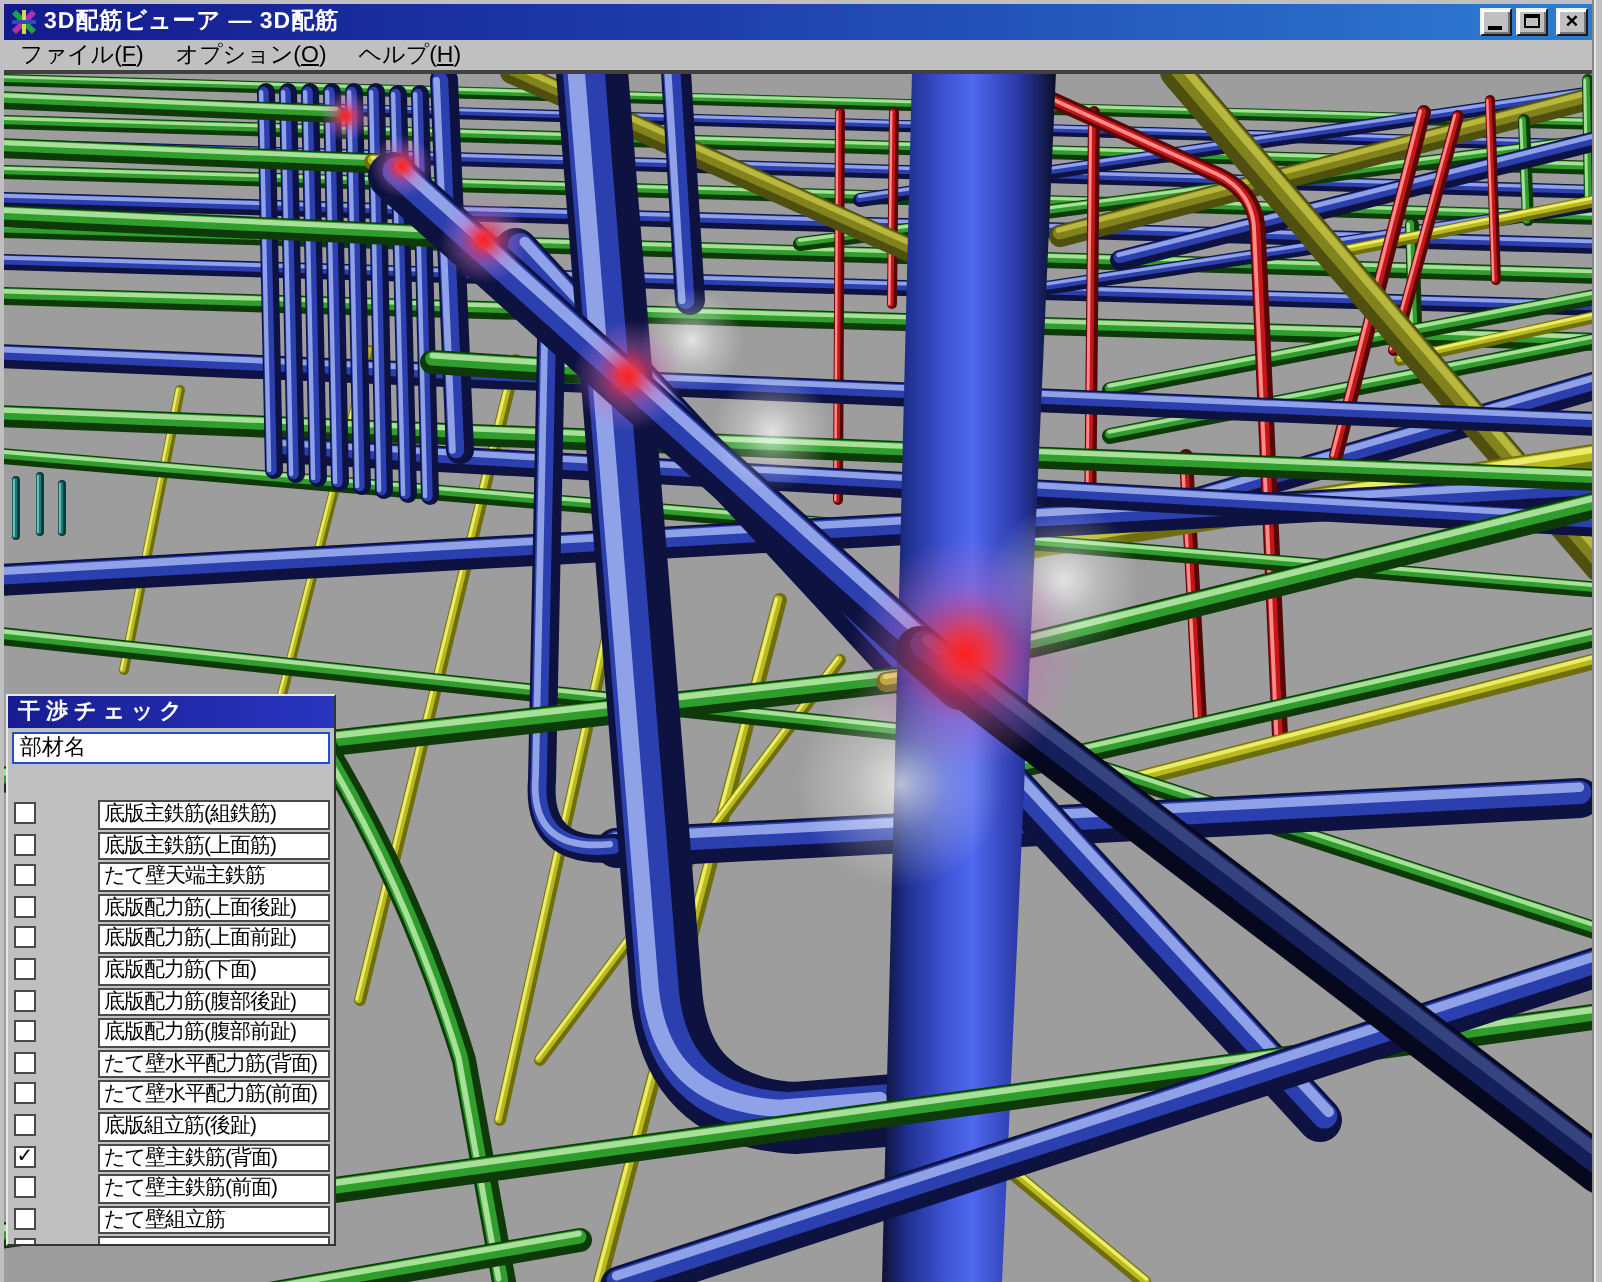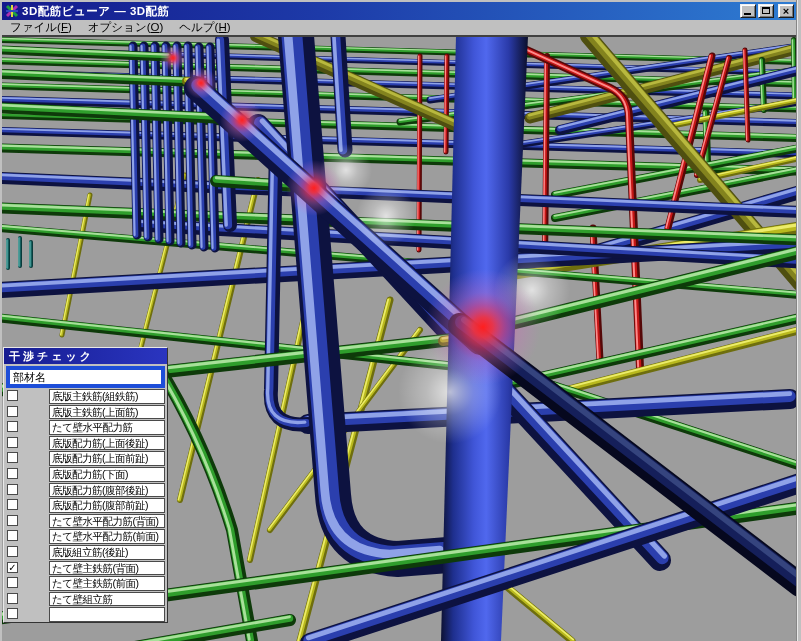--- a/index.html
+++ b/index.html
@@ -59,22 +59,22 @@
     box-sizing:border-box;
   }
   .panel-title{
     height:16px;line-height:16px;
     background:linear-gradient(90deg,#161c90 0%,#2a35c0 100%);
     color:#fff;font-size:11px;font-weight:bold;letter-spacing:3px;
     padding-left:5px;cursor:default;
   }
   .panel-body{padding:2px 2px 0 2px;}
   .panel-header{
-    height:14px;line-height:14px;background:#fff;border:4px solid #1d4ed8;
-    font-size:11px;padding-left:3px;margin-bottom:1px;color:#000;
+    height:14px;line-height:14px;background:#fff;border:1px solid #1d4ed8;
+    font-size:11px;padding-left:3px;margin-bottom:18px;color:#000;
   }
   .row{height:14.6px;margin-bottom:1px;display:flex;align-items:stretch;gap:28px;}
   .checkbox{
     width:11px;height:11px;margin:1px 3px 0 1px;background:#fff;
     border:1px solid #4a4a4a;box-sizing:border-box;flex:0 0 auto;
     font-size:10px;font-weight:bold;line-height:9px;text-align:center;color:#000;
     cursor:pointer;
   }
   .part-label{
     flex:1 1 auto;background:#fff;border:1px solid #4a4a4a;
@@ -418,21 +418,21 @@
         <div class="row">
           <div class="checkbox"></div>
           <div class="part-label">底版主鉄筋(組鉄筋)</div>
         </div>
         <div class="row">
           <div class="checkbox"></div>
           <div class="part-label">底版主鉄筋(上面筋)</div>
         </div>
         <div class="row">
           <div class="checkbox"></div>
-          <div class="part-label">たて壁水平配力筋</div>
+          <div class="part-label">たて壁天端主鉄筋</div>
         </div>
         <div class="row">
           <div class="checkbox"></div>
           <div class="part-label">底版配力筋(上面後趾)</div>
         </div>
         <div class="row">
           <div class="checkbox"></div>
           <div class="part-label">底版配力筋(上面前趾)</div>
         </div>
         <div class="row">

